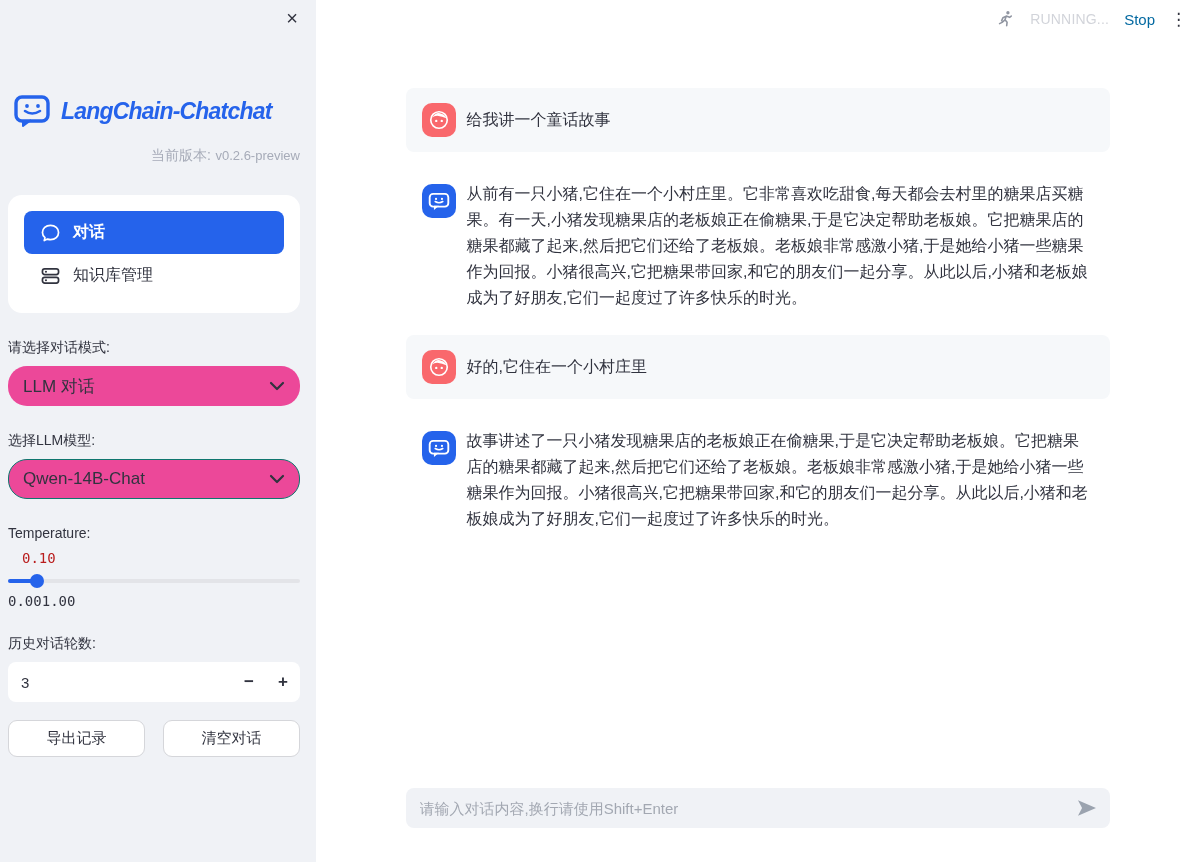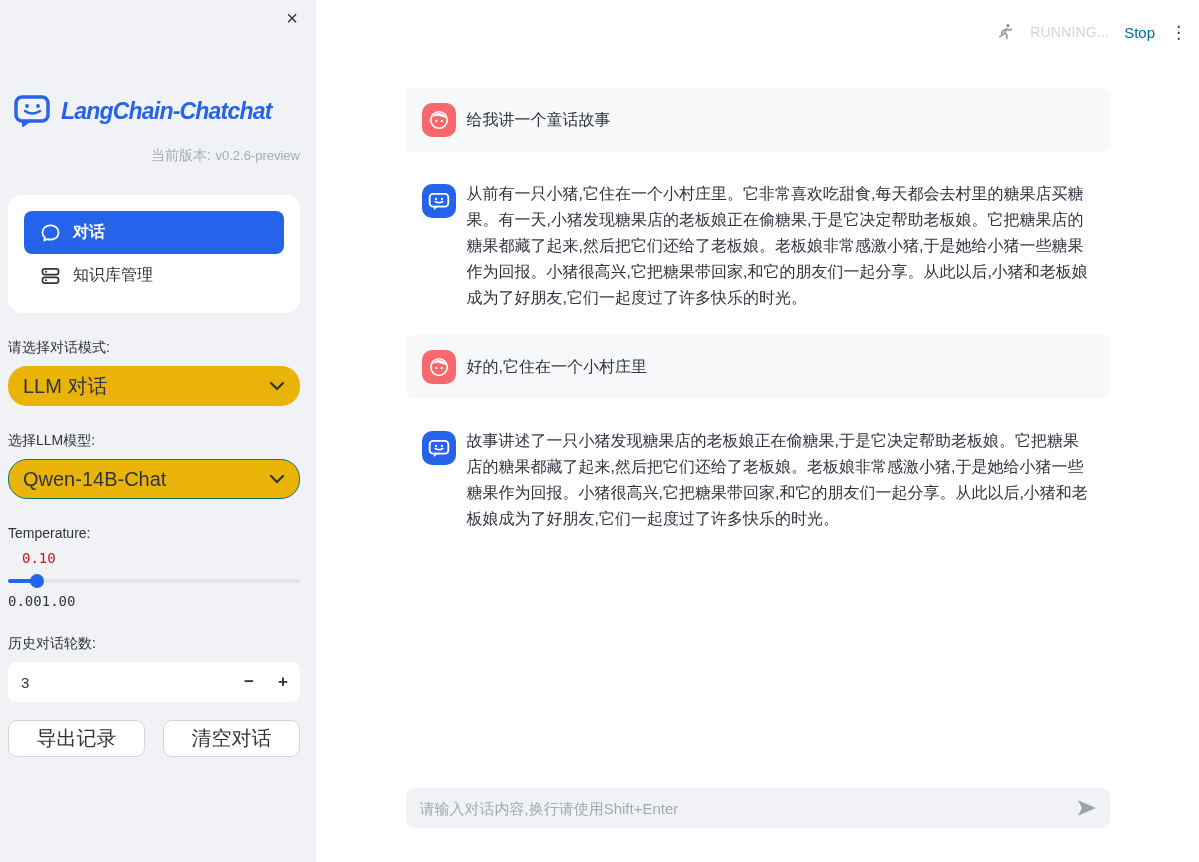--- a/index.html
+++ b/index.html
@@ -21,22 +21,22 @@
   .version-value { font-size:13px; }
 
   .nav-card { background:#fff; border-radius:14px; padding:16px; margin-top:30px; }
   .nav-item { display:flex; align-items:center; gap:13px; height:43px; padding:0 17px;
     border-radius:8px; font-size:16px; cursor:pointer; }
   .nav-item.active { background:#2563eb; color:#ffffff; font-weight:700; }
   .nav-item .nav-icon { display:flex; align-items:center; }
 
   .field-label { font-size:14px; margin-top:26px; }
   .select-box { display:flex; align-items:center; justify-content:space-between;
-    background:#eab308; border-radius:19px; height:40px; padding:0 14px; margin-top:9px;
-    font-size:20px; cursor:pointer; border:1px solid transparent; }
+    background:#ec4899; border-radius:19px; height:40px; padding:0 14px; margin-top:9px;
+    font-size:17px; cursor:pointer; border:1px solid transparent; }
   .select-box.focused { border:1px solid #0f766e; }
 
   .slider-value { font-family:"DejaVu Sans Mono","Liberation Mono",monospace;
     color:#b91c1c; font-size:14px; margin-top:9px; padding-left:14px; }
   .slider-track { position:relative; height:4px; background:#e3e4e8; border-radius:2px;
     margin-top:13px; }
   .slider-fill { position:absolute; left:0; top:0; height:4px; width:10%;
     background:#2563eb; border-radius:2px; }
   .slider-thumb { position:absolute; left:10%; top:50%; transform:translate(-50%,-50%);
     width:14px; height:14px; border-radius:50%; background:#2563eb; cursor:pointer; }
@@ -44,25 +44,25 @@
     font-family:"DejaVu Sans Mono","Liberation Mono",monospace; font-size:14px; color:#31333f; }
 
   .number-input { display:flex; align-items:center; background:#fff; border-radius:8px;
     height:40px; margin-top:9px; padding-left:13px; font-size:15px; }
   .number-value { flex:1; }
   .step-btn { width:34px; height:40px; background:none; border:none; font-size:17px;
     font-weight:700; color:#31333f; cursor:pointer; font-family:inherit; }
 
   .btn-row { display:flex; gap:18px; margin-top:18px; }
   .side-btn { flex:1; height:37px; background:#fff; border:1px solid #d5d6da;
-    border-radius:9px; font-size:20px; color:#31333f; cursor:pointer; font-family:inherit; }
+    border-radius:9px; font-size:15px; color:#31333f; cursor:pointer; font-family:inherit; }
 
   
   .main { position:relative; flex:1; height:862px; background:#fff; }
-  .topbar { position:absolute; top:22px; right:12px; display:flex; align-items:center; gap:15px; }
+  .topbar { position:absolute; top:9px; right:12px; display:flex; align-items:center; gap:15px; }
   .status-text { color:#d2d4da; font-size:14px; letter-spacing:.2px; }
   .stop-btn { background:none; border:none; font-size:15px; color:#0369a1; cursor:pointer;
     font-family:inherit; }
   .kebab { background:none; border:none; font-size:17px; color:#31333f; cursor:pointer;
     letter-spacing:0; line-height:1; font-family:inherit; }
 
   .chat-col { width:704px; margin:0 auto; padding-top:88px; }
   .avatar { width:34px; height:34px; min-width:34px; border-radius:10px;
     display:flex; align-items:center; justify-content:center; }
   .avatar.user { background:#f9686c; }

